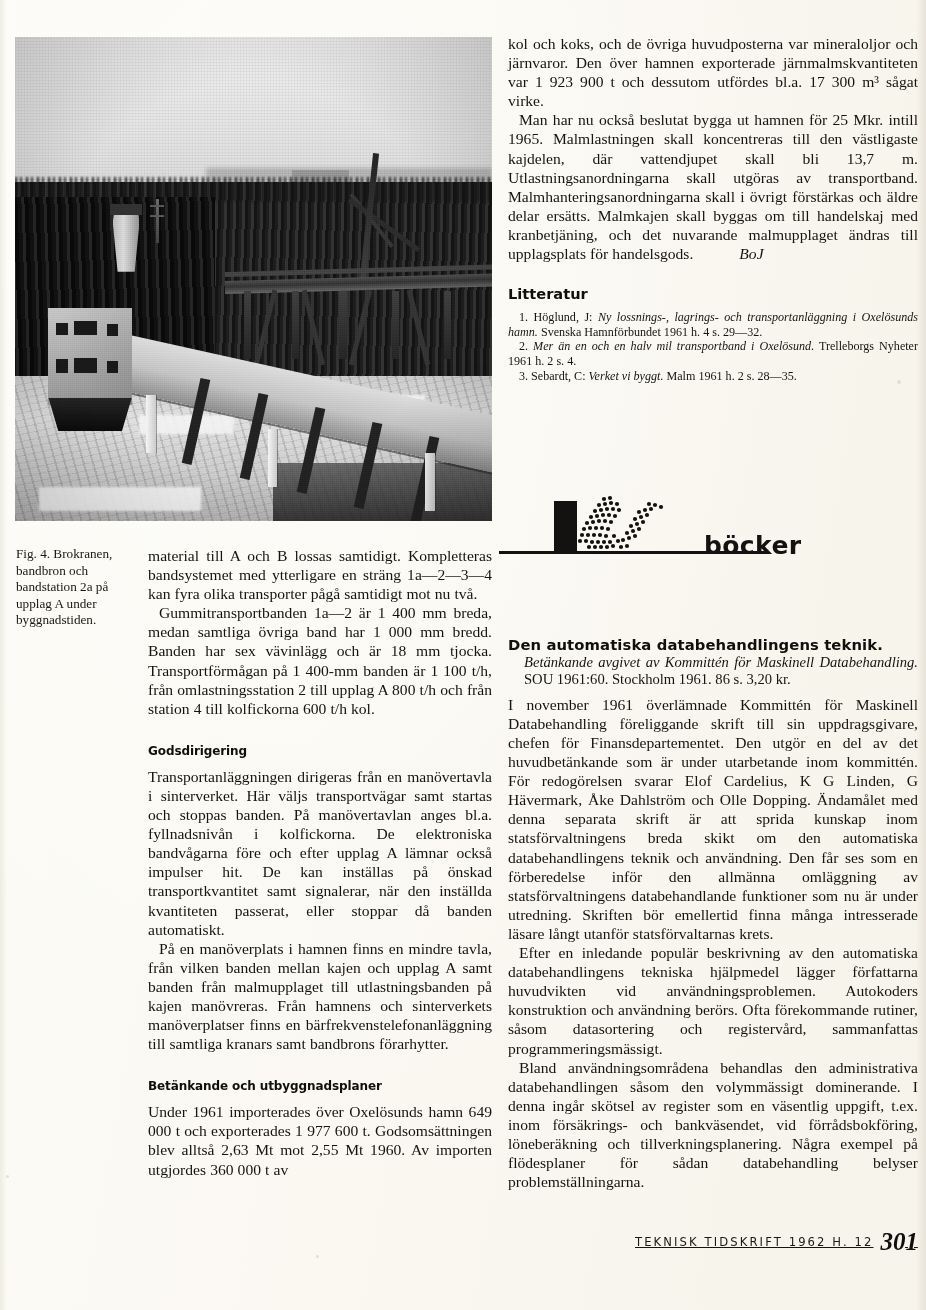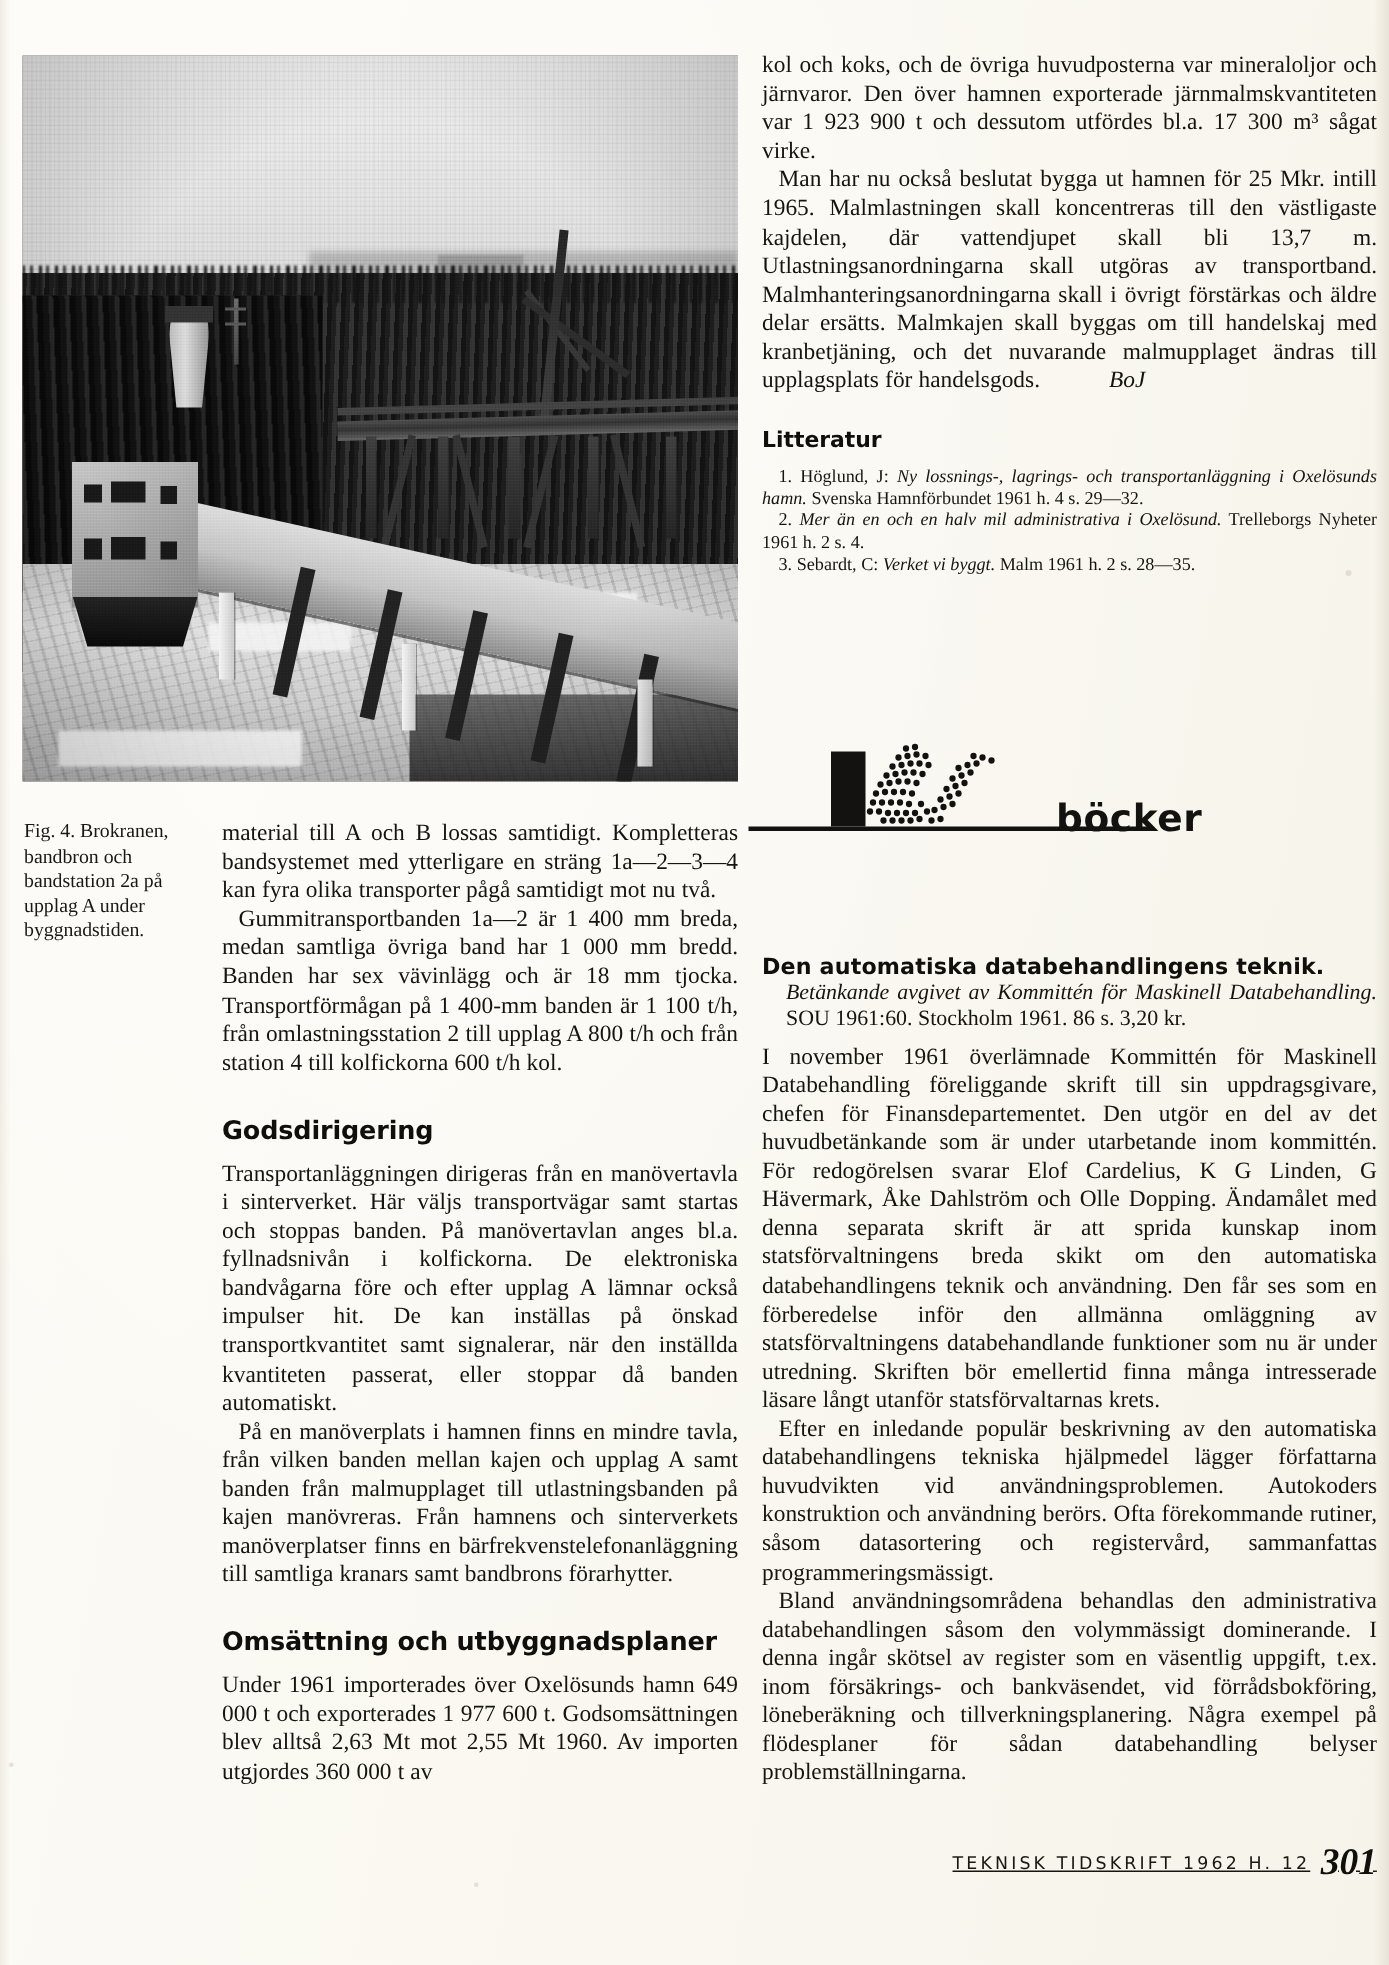--- a/index.html
+++ b/index.html
@@ -191,21 +191,21 @@
     line-height:19.1px;
     text-align:justify;
     text-indent:11px;
     -webkit-hyphens:none;hyphens:none;
     word-spacing:.2px;
   }
   p.body.first{text-indent:0;}
   h2.sec{
     font-family:"DejaVu Sans", sans-serif;
     font-weight:700;
-    font-size:17px;
+    font-size:12px;
     letter-spacing:-.1px;
     margin:26px 0 9px 0;
     color:#100f0c;
   }
   h2.lit{
     font-family:"DejaVu Sans", sans-serif;
     font-weight:700;
     font-size:14.6px;
     margin:22px 0 8px 0;
     color:#100f0c;
@@ -342,39 +342,39 @@
   <div class="capL">Fig. 4. Brokranen, bandbron och bandstation 2a på upplag A under byggnadstiden.</div>
 
   <div class="colL">
     <p class="body first">material till A och B lossas samtidigt. Kompletteras bandsystemet med ytterligare en sträng 1a—2—3—4 kan fyra olika transporter pågå samtidigt mot nu två.</p>
     <p class="body">Gummitransportbanden 1a—2 är 1 400 mm breda, medan samtliga övriga band har 1 000 mm bredd. Banden har sex vävinlägg och är 18 mm tjocka. Transportförmågan på 1 400-mm banden är 1 100 t/h, från omlastningsstation 2 till upplag A 800 t/h och från station 4 till kolfickorna 600 t/h kol.</p>
 
     <h2 class="sec">Godsdirigering</h2>
     <p class="body first">Transportanläggningen dirigeras från en manövertavla i sinterverket. Här väljs transportvägar samt startas och stoppas banden. På manövertavlan anges bl.a. fyllnadsnivån i kolfickorna. De elektroniska bandvågarna före och efter upplag A lämnar också impulser hit. De kan inställas på önskad transportkvantitet samt signalerar, när den inställda kvantiteten passerat, eller stoppar då banden automatiskt.</p>
     <p class="body">På en manöverplats i hamnen finns en mindre tavla, från vilken banden mellan kajen och upplag A samt banden från malmupplaget till utlastningsbanden på kajen manövreras. Från hamnens och sinterverkets manöverplatser finns en bärfrekvenstelefonanläggning till samtliga kranars samt bandbrons förarhytter.</p>
 
-    <h2 class="sec">Omsättning och utbyggnadsplaner</h2>
+    <h2 class="sec">Betänkande och utbyggnadsplaner</h2>
     <p class="body first">Under 1961 importerades över Oxelösunds hamn 649 000 t och exporterades 1 977 600 t. Godsomsättningen blev alltså 2,63 Mt mot 2,55 Mt 1960. Av importen utgjordes 360 000 t av</p>
   </div>
 
   <div class="colR">
     <p class="body first">kol och koks, och de övriga huvudposterna var mineraloljor och järnvaror. Den över hamnen exporterade järnmalmskvantiteten var 1 923 900 t och dessutom utfördes bl.a. 17 300 m³ sågat virke.</p>
     <p class="body"><span>Man har nu också beslutat bygga ut hamnen för 25 Mkr. intill 1965. Malmlastningen skall koncentreras till den västligaste kajdelen, där vattendjupet skall bli 13,7 m. Utlastningsanordningarna skall utgöras av transportband. Malmhanteringsanordningarna skall i övrigt förstärkas och äldre delar ersätts. Malmkajen skall byggas om till handelskaj med kranbetjäning, och det nuvarande malmupplaget ändras till upplagsplats för handelsgods.</span><span style="display:inline-block;width:46px;"></span><i>BoJ</i></p>
 
     <h2 class="lit">Litteratur</h2>
     <ol class="refs">
       <li>
         <span>1.</span>
         <span>Höglund, J:</span>
         <i>Ny lossnings-, lagrings- och transportanläggning i Oxelösunds hamn.</i>
         <span>Svenska Hamnförbundet 1961 h. 4 s. 29—32.</span>
       </li>
       <li>
         <span>2.</span>
-        <i>Mer än en och en halv mil administrativa i Oxelösund.</i>
+        <i>Mer än en och en halv mil transportband i Oxelösund.</i>
         <span>Trelleborgs Nyheter 1961 h. 2 s. 4.</span>
       </li>
       <li>
         <span>3.</span>
         <span>Sebardt, C:</span>
         <i>Verket vi byggt.</i>
         <span>Malm 1961 h. 2 s. 28—35.</span>
       </li>
     </ol>
   </div>

